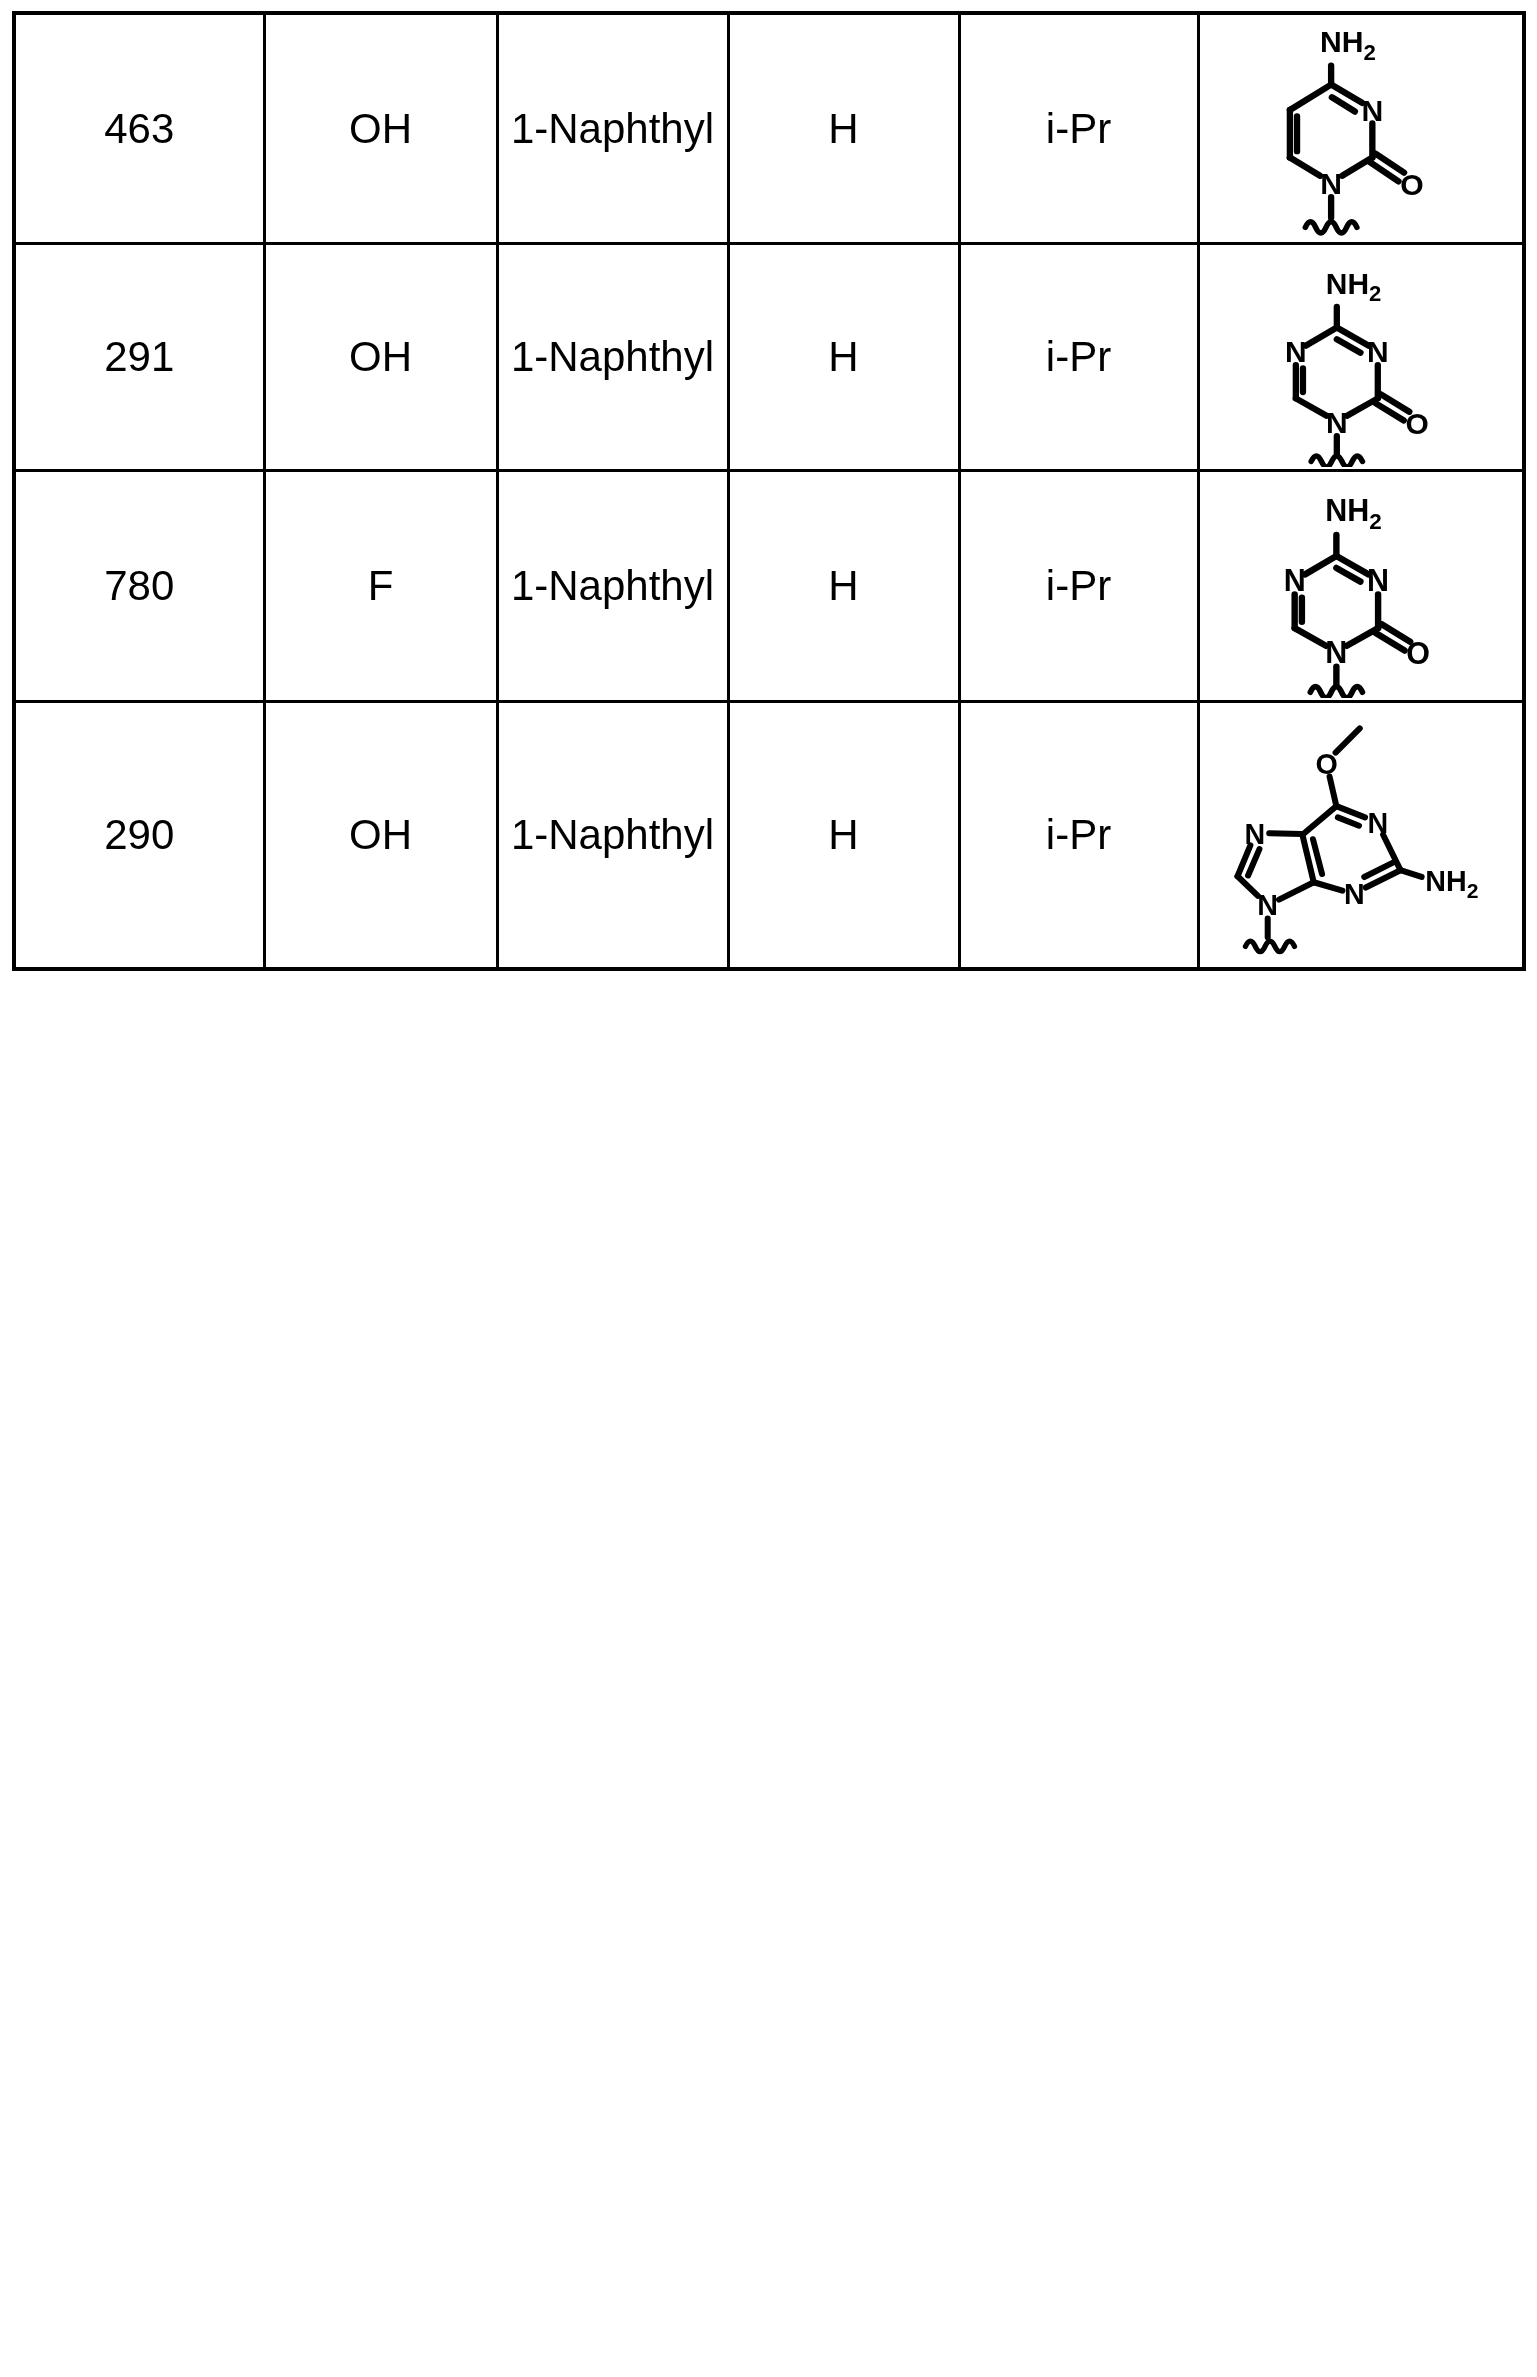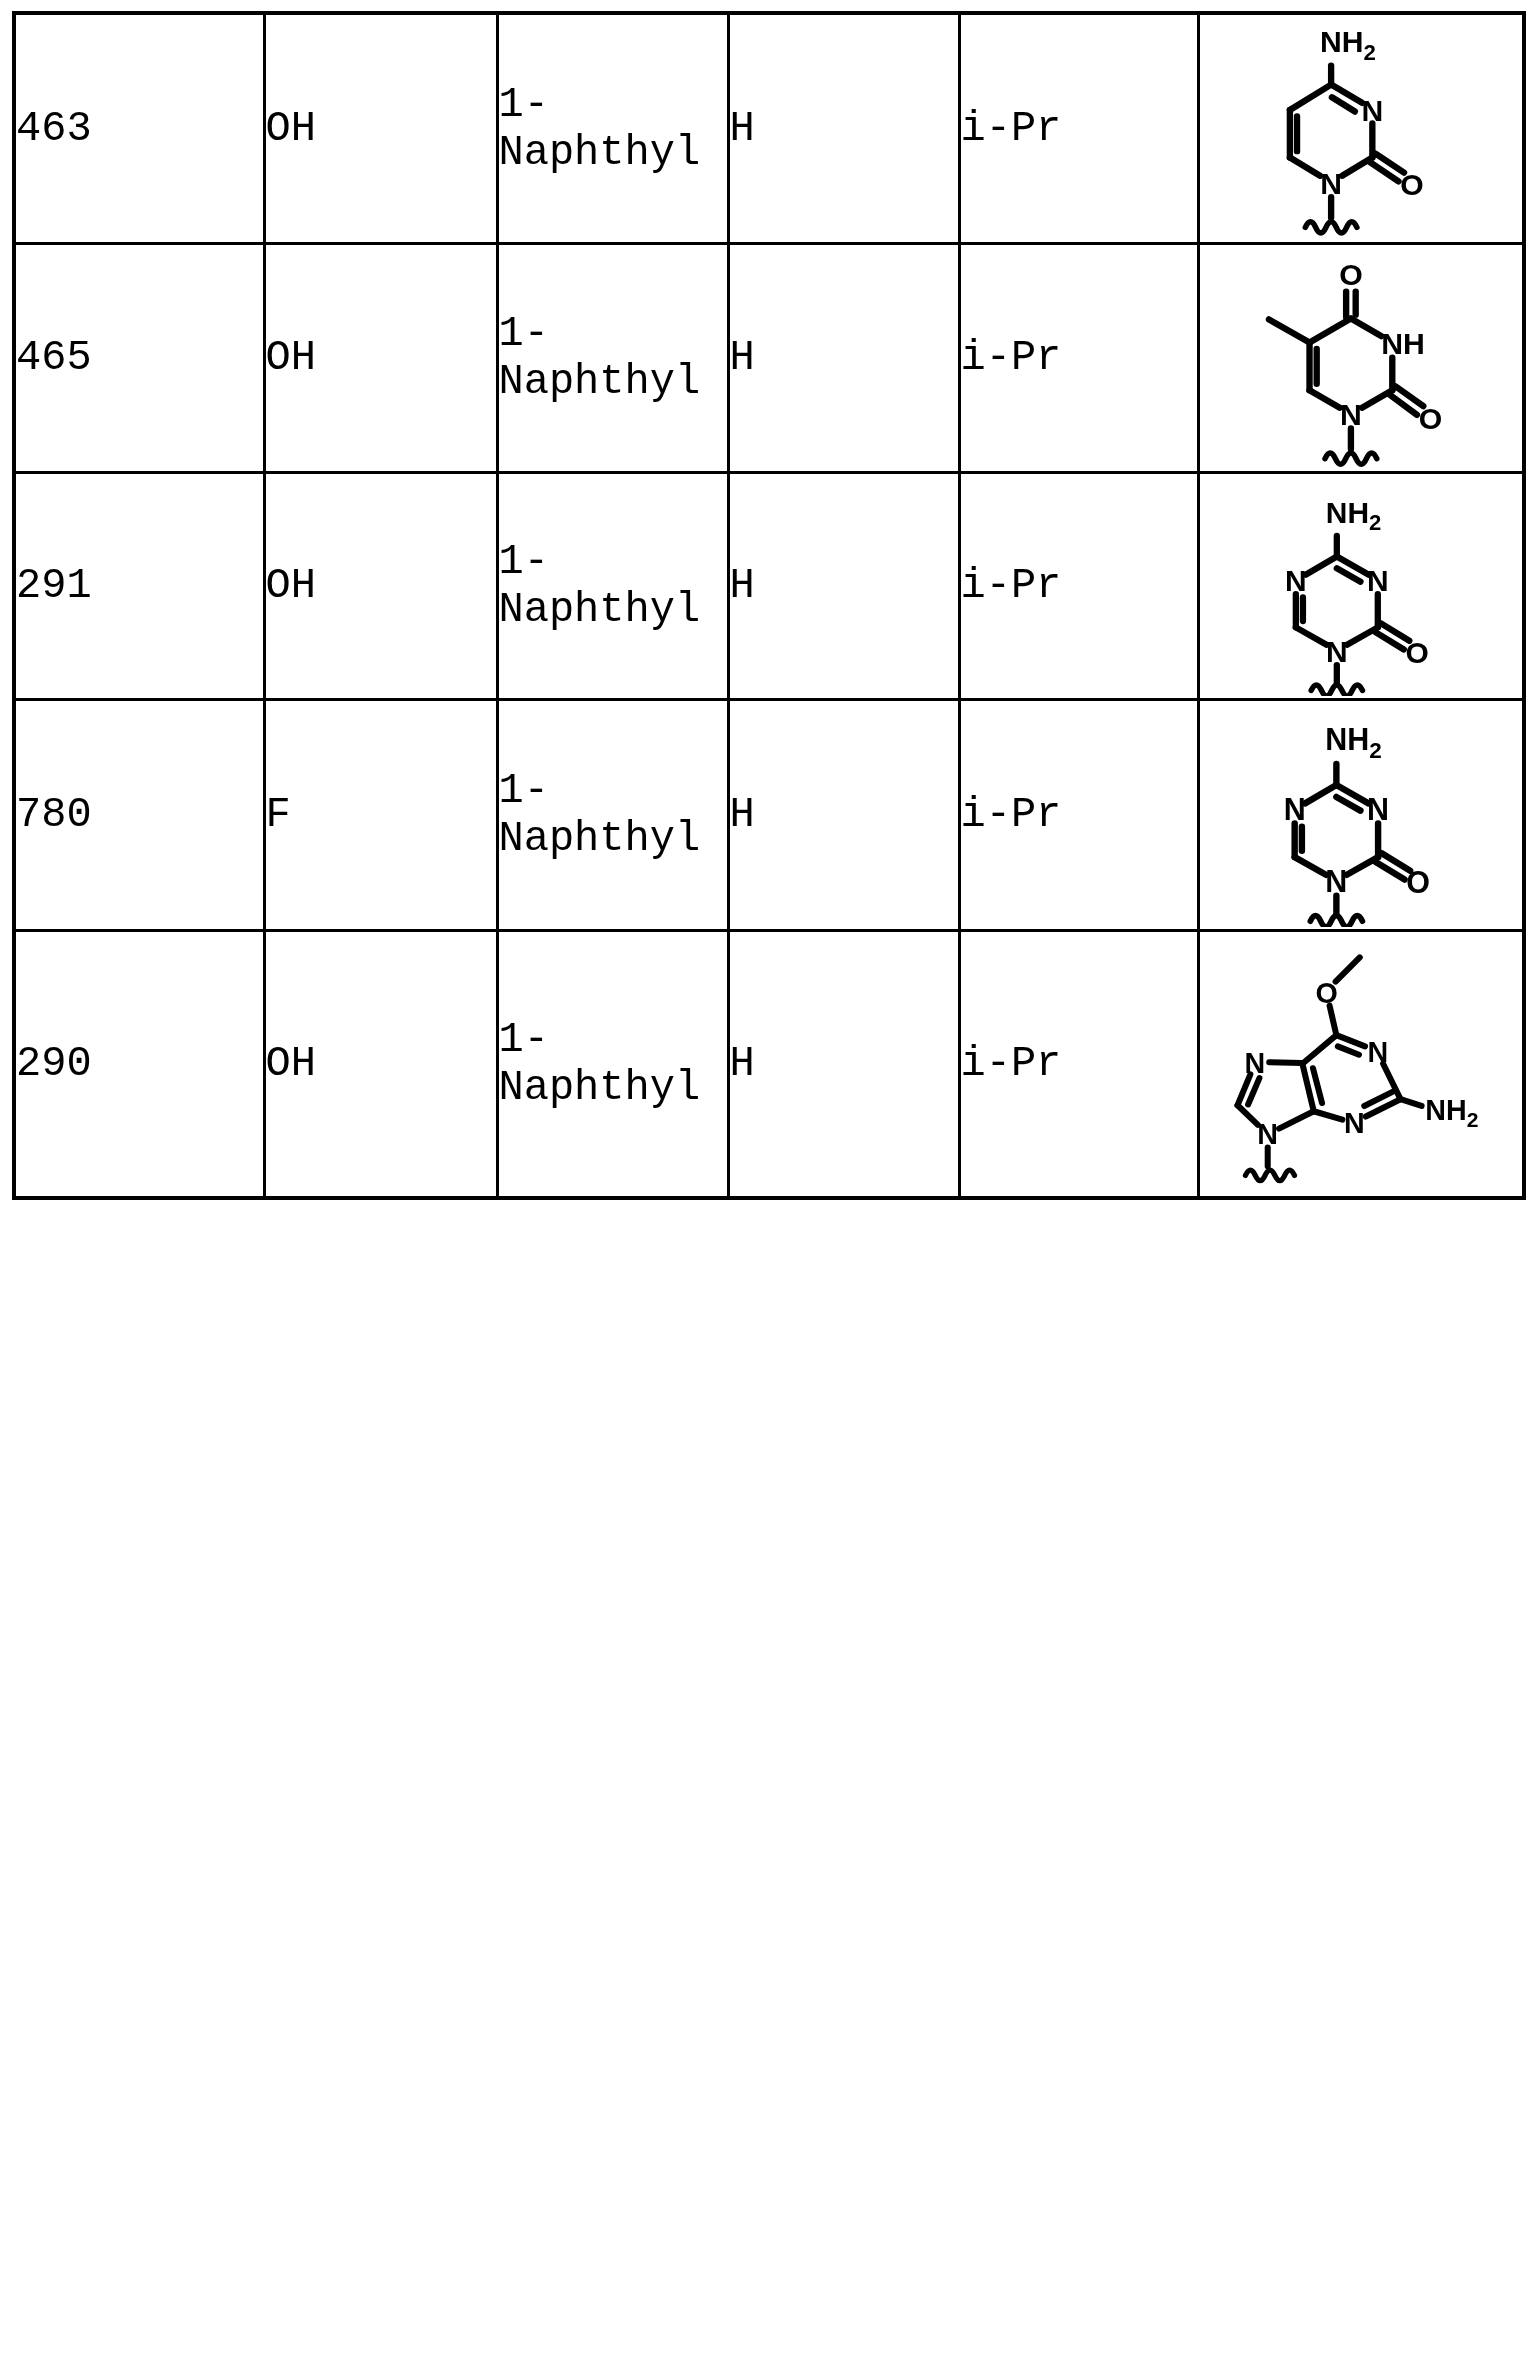--- a/index.html
+++ b/index.html
@@ -10,22 +10,23 @@
   }
   .page { padding: 11.4px 0 0 12px; }
   table.cmpd {
     border-collapse: collapse;
     table-layout: fixed;
     border: 4px solid #000;
   }
   table.cmpd td {
     border: 3.2px solid #000;
     padding: 0;
+    text-align: center;
     vertical-align: middle;
-    font-family: Liberation Mono, monospace;
+    font-family: Liberation Sans, sans-serif;
     font-size: 42px;
     color: #000;
     background: #fff;
     overflow: hidden;
   }
   td.structcell { vertical-align: middle; }
   svg.struct { display: block; margin: 0 auto; }
   .bond {
     stroke: #000000;
     stroke-width: 8;
@@ -197,32 +198,20 @@
         <td>H</td>
         <td>i-Pr</td>
         <td class="structcell">
           <svg class="struct" style="width:100%;height:222px" viewBox="0 0 397.5 274" width="323" height="222">
               <use href="#sym-cytosine"></use>
             </svg>
         </td>
       </tr>
 
 
-      <tr style="height:229px">
-        <td>465</td>
-        <td>OH</td>
-        <td>1-Naphthyl</td>
-        <td>H</td>
-        <td>i-Pr</td>
-        <td class="structcell">
-          <svg class="struct" style="width:100%;height:222px" viewBox="0 0 397.5 274" width="323" height="222">
-              <use href="#sym-thymine"></use>
-            </svg>
-        </td>
-      </tr>
 
 
 
 
       <tr style="height:227px">
         <td>291</td>
         <td>OH</td>
         <td>1-Naphthyl</td>
         <td>H</td>
         <td>i-Pr</td>

